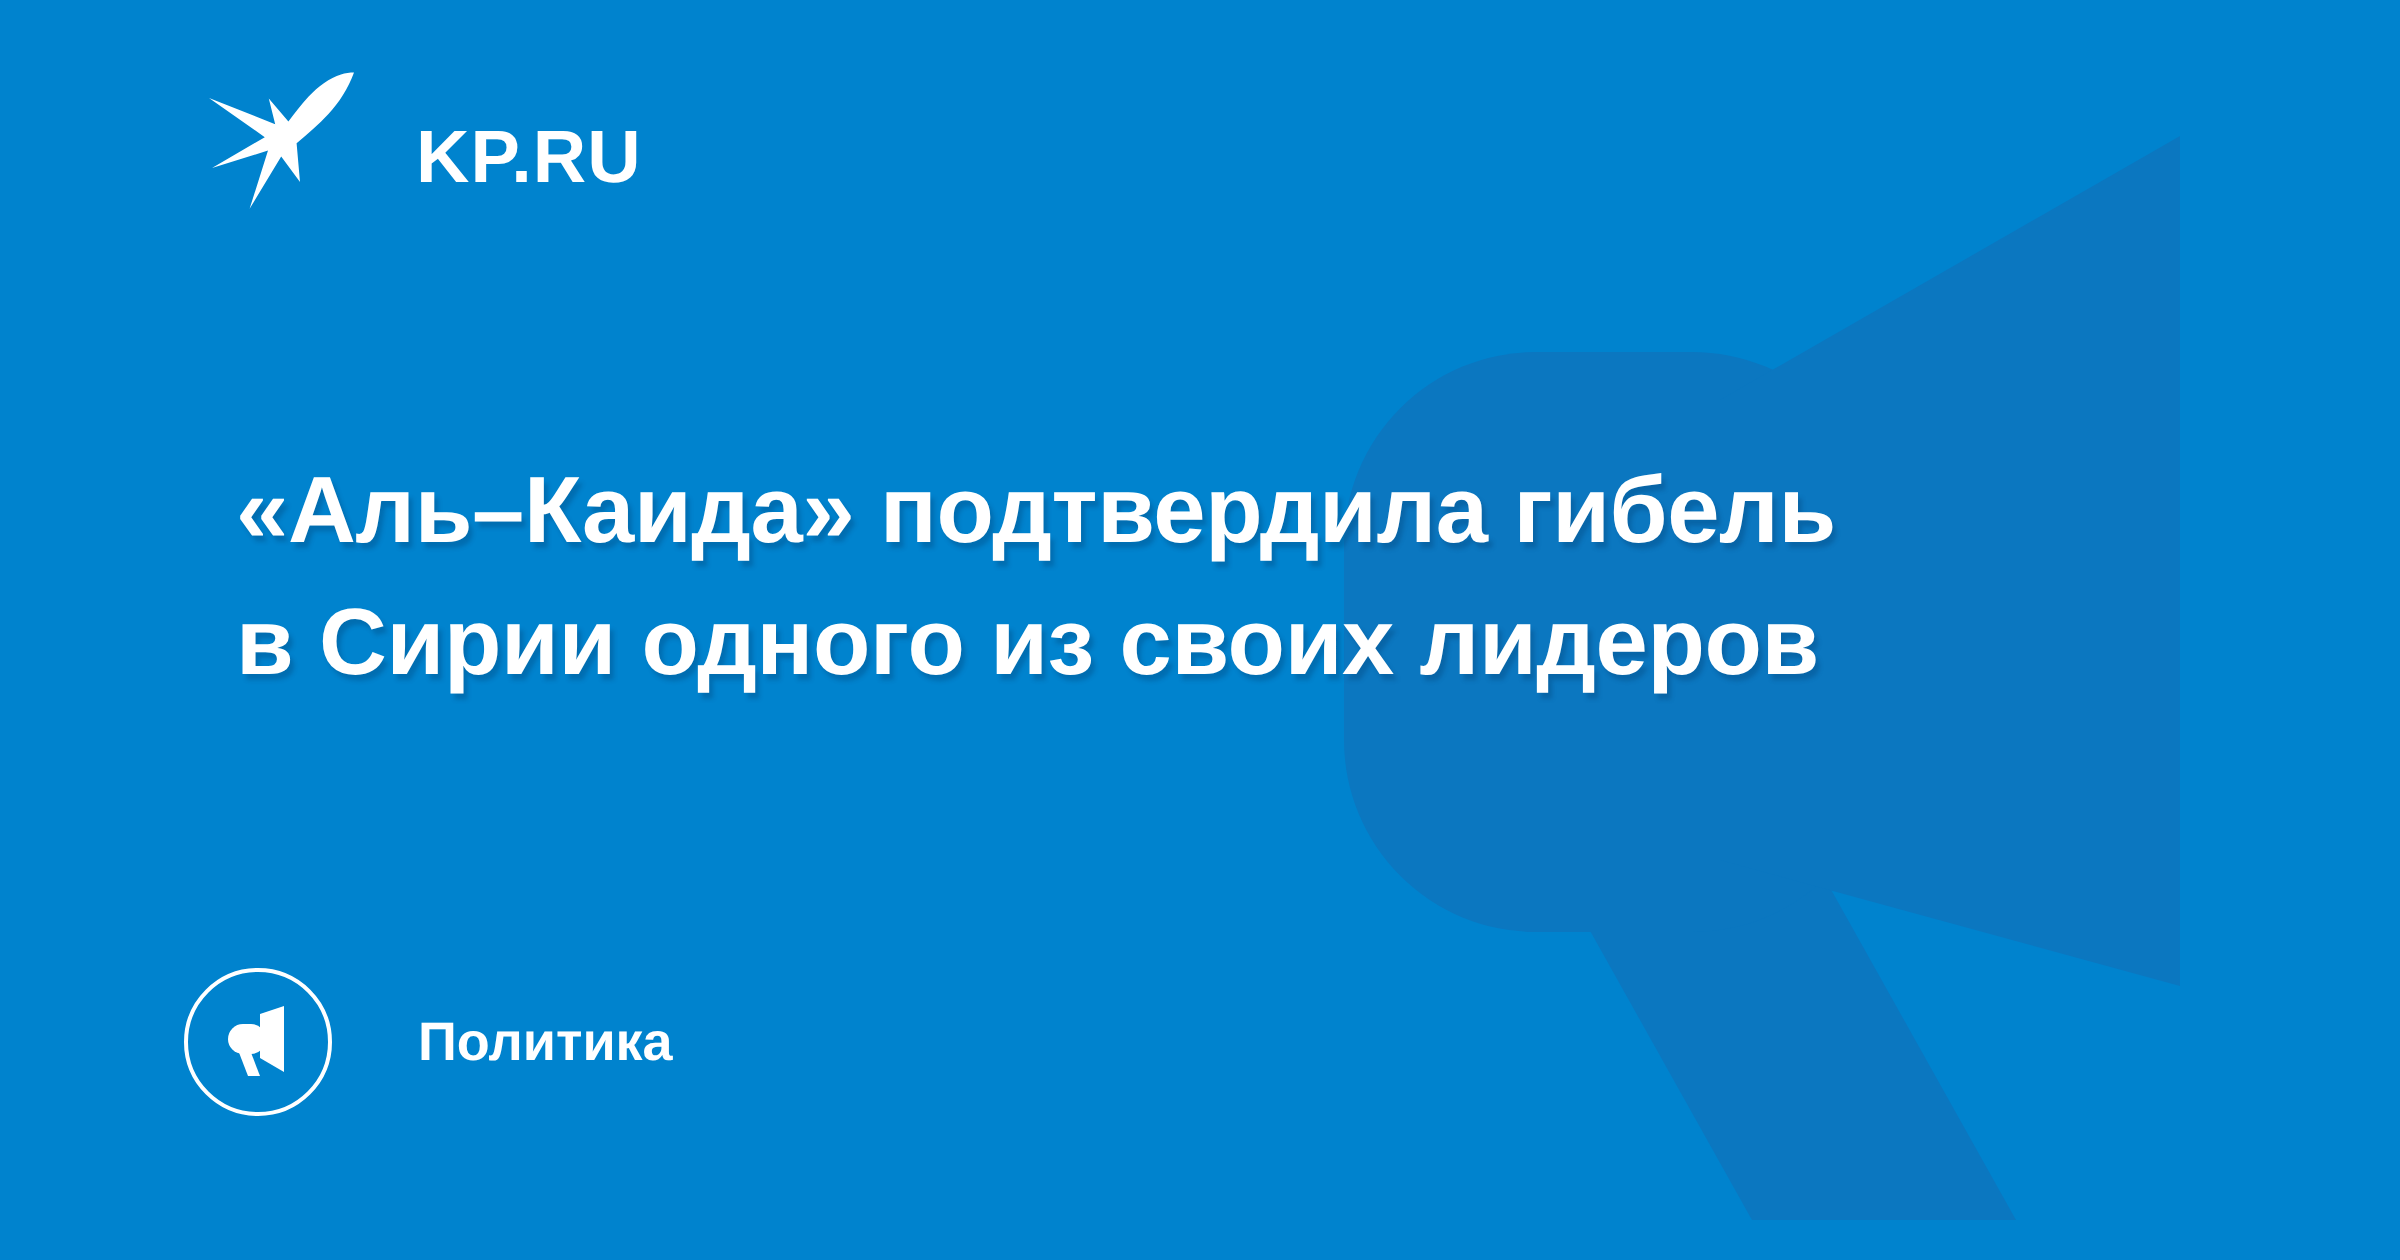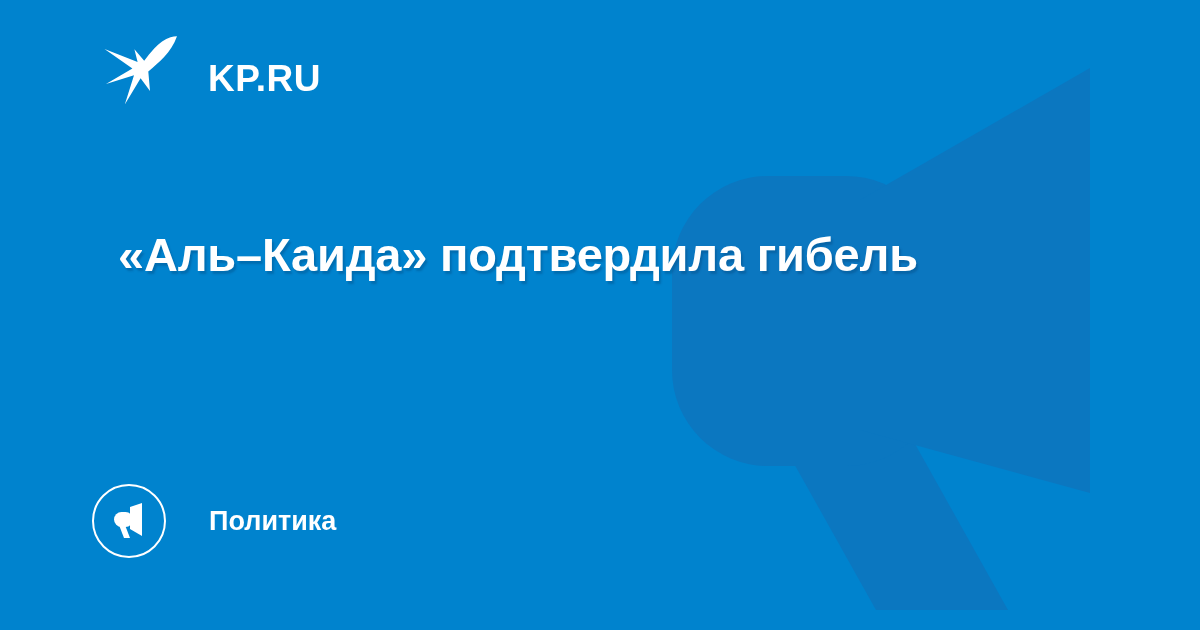--- a/index.html
+++ b/index.html
@@ -134,20 +134,21 @@
                L30.4 14.2 L33.6 27.1 L0.5 14.0 L28.4 33.6 L2.0 49.0 L30.0 40.3
                L20.8 69.4 L36.6 43.2 L46.0 56.0 L44.3 36.6
                C49.8 31.9 55.5 27.1 60.1 22.1 C65.6 16.1 70.0 9.4 73.0 1.2
                C71.0 1.2 68.6 1.5 66.5 2.2 Z"></path>
     </svg>
     <div id="logo-wordmark">KP.RU</div>
   </div>
 
   <div id="headline">
     <span class="line">«Аль–Каида» подтвердила гибель</span>
+    <span class="line">в Сирии одного из своих лидеров</span>
   </div>
 
   <div id="category">
     <div id="category-circle">
       <svg width="42" height="42" viewBox="0 0 42 42" xmlns="http://www.w3.org/2000/svg" aria-hidden="true">
         <g fill="#ffffff">
 
           <polygon points="22,7 34,3 34,36 22,29"></polygon>
 
           <rect x="6" y="12" width="19" height="15" rx="7.5" ry="7.5"></rect>

